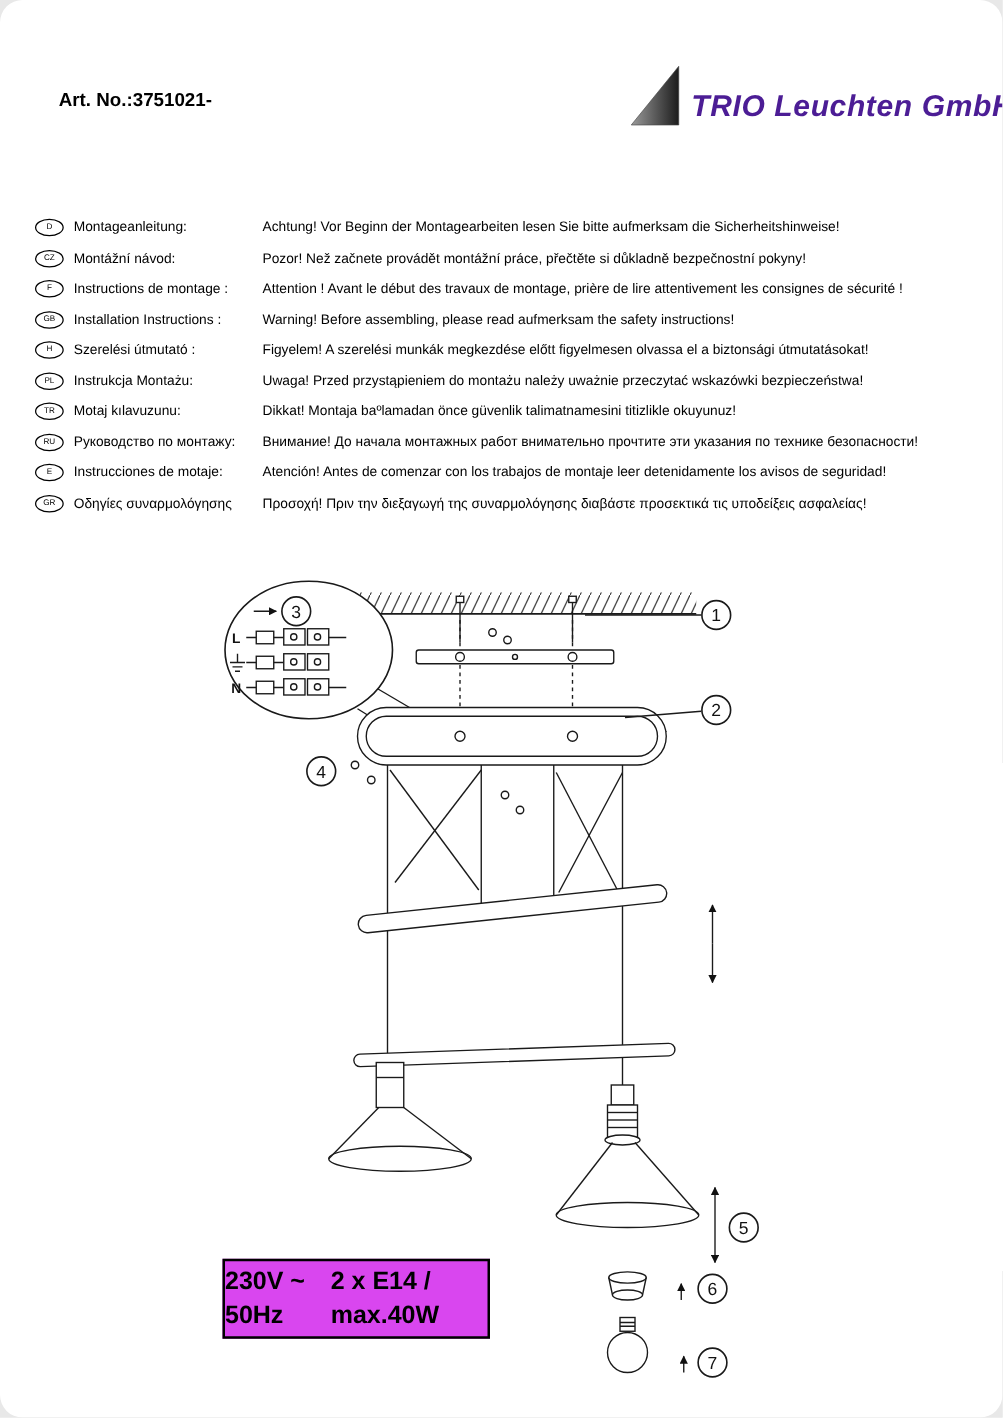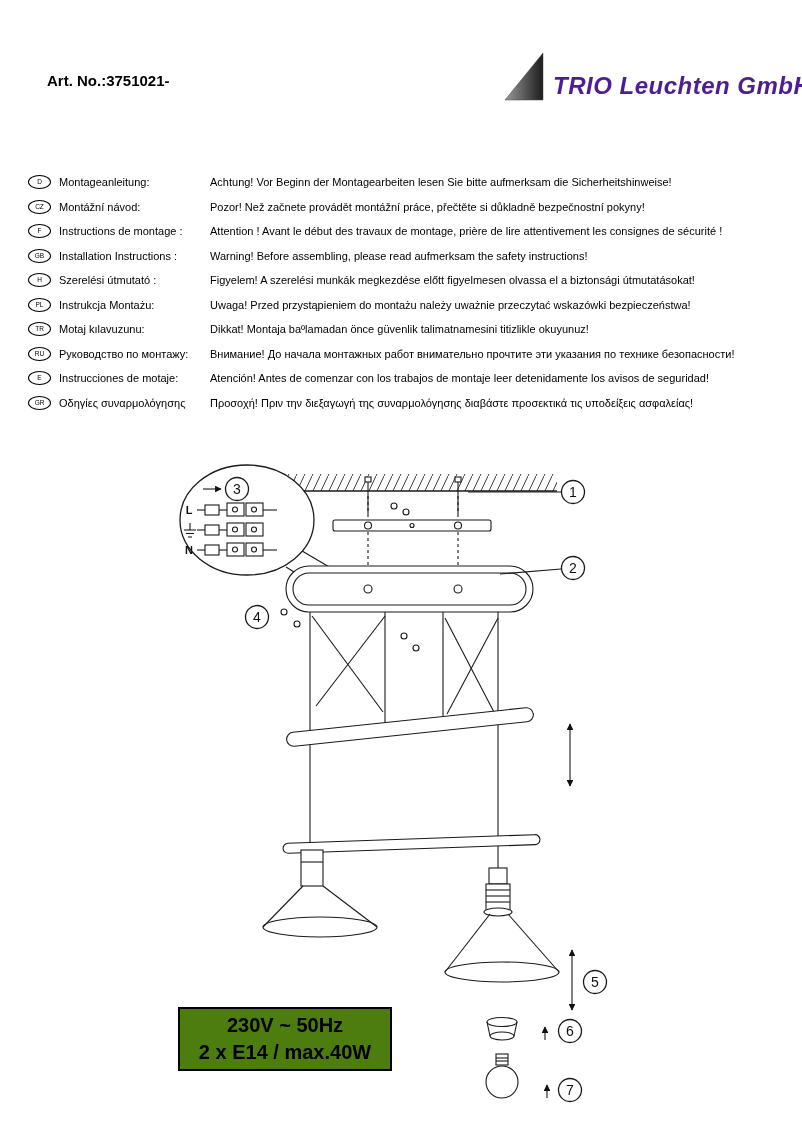--- a/index.html
+++ b/index.html
@@ -1,19 +1,19 @@
 <!DOCTYPE html>
 <html><head>
 <meta charset="utf-8">
 <style>
   html,body{margin:0;padding:0;background:#e8e8e8;}
   .page{
     position:relative; width:802px; height:1134px; background:#ffffff;
     margin:0 auto; overflow:hidden;
-    font-family:"Liberation Sans", sans-serif; color:#000;
+    font-family:"Liberation Sans", sans-serif; color:#000;border-radius:18px;
   }
   
   .artno{
     position:absolute; left:47px; top:72px;
     font-size:15px; font-weight:bold;
   }
   .logo{
     position:absolute; left:503px; top:50px; width:240px; height:52px;
     display:flex; align-items:flex-end;
   }
@@ -33,22 +33,22 @@
     border-radius:50%; display:flex; align-items:center; justify-content:center;
     font-size:6.5px; margin-right:8px; line-height:1;
   }
   .lang-label{ flex:0 0 auto; width:151px; overflow:hidden; }
   .lang-text b{ font-weight:normal; }
   
   .diagram{ position:absolute; left:0; top:455px; }
   
   .spec-box{
     position:absolute; left:178px; top:1007px; width:210px; height:60px;
-    border:2.5px solid #000; background:#4d7c0f;
-    display:flex; flex-direction:column; align-items:center; justify-content:center;
+    border:2.5px solid #000; background:#d946ef;
+    display:flex; flex-direction:row; align-items:center; justify-content:center;
     font-size:20px; font-weight:bold; line-height:27px;
   }
 </style>
 </head>
 <body>
 
 <div class="page">
 
   <div class="artno">Art. No.:3751021-</div>
 

